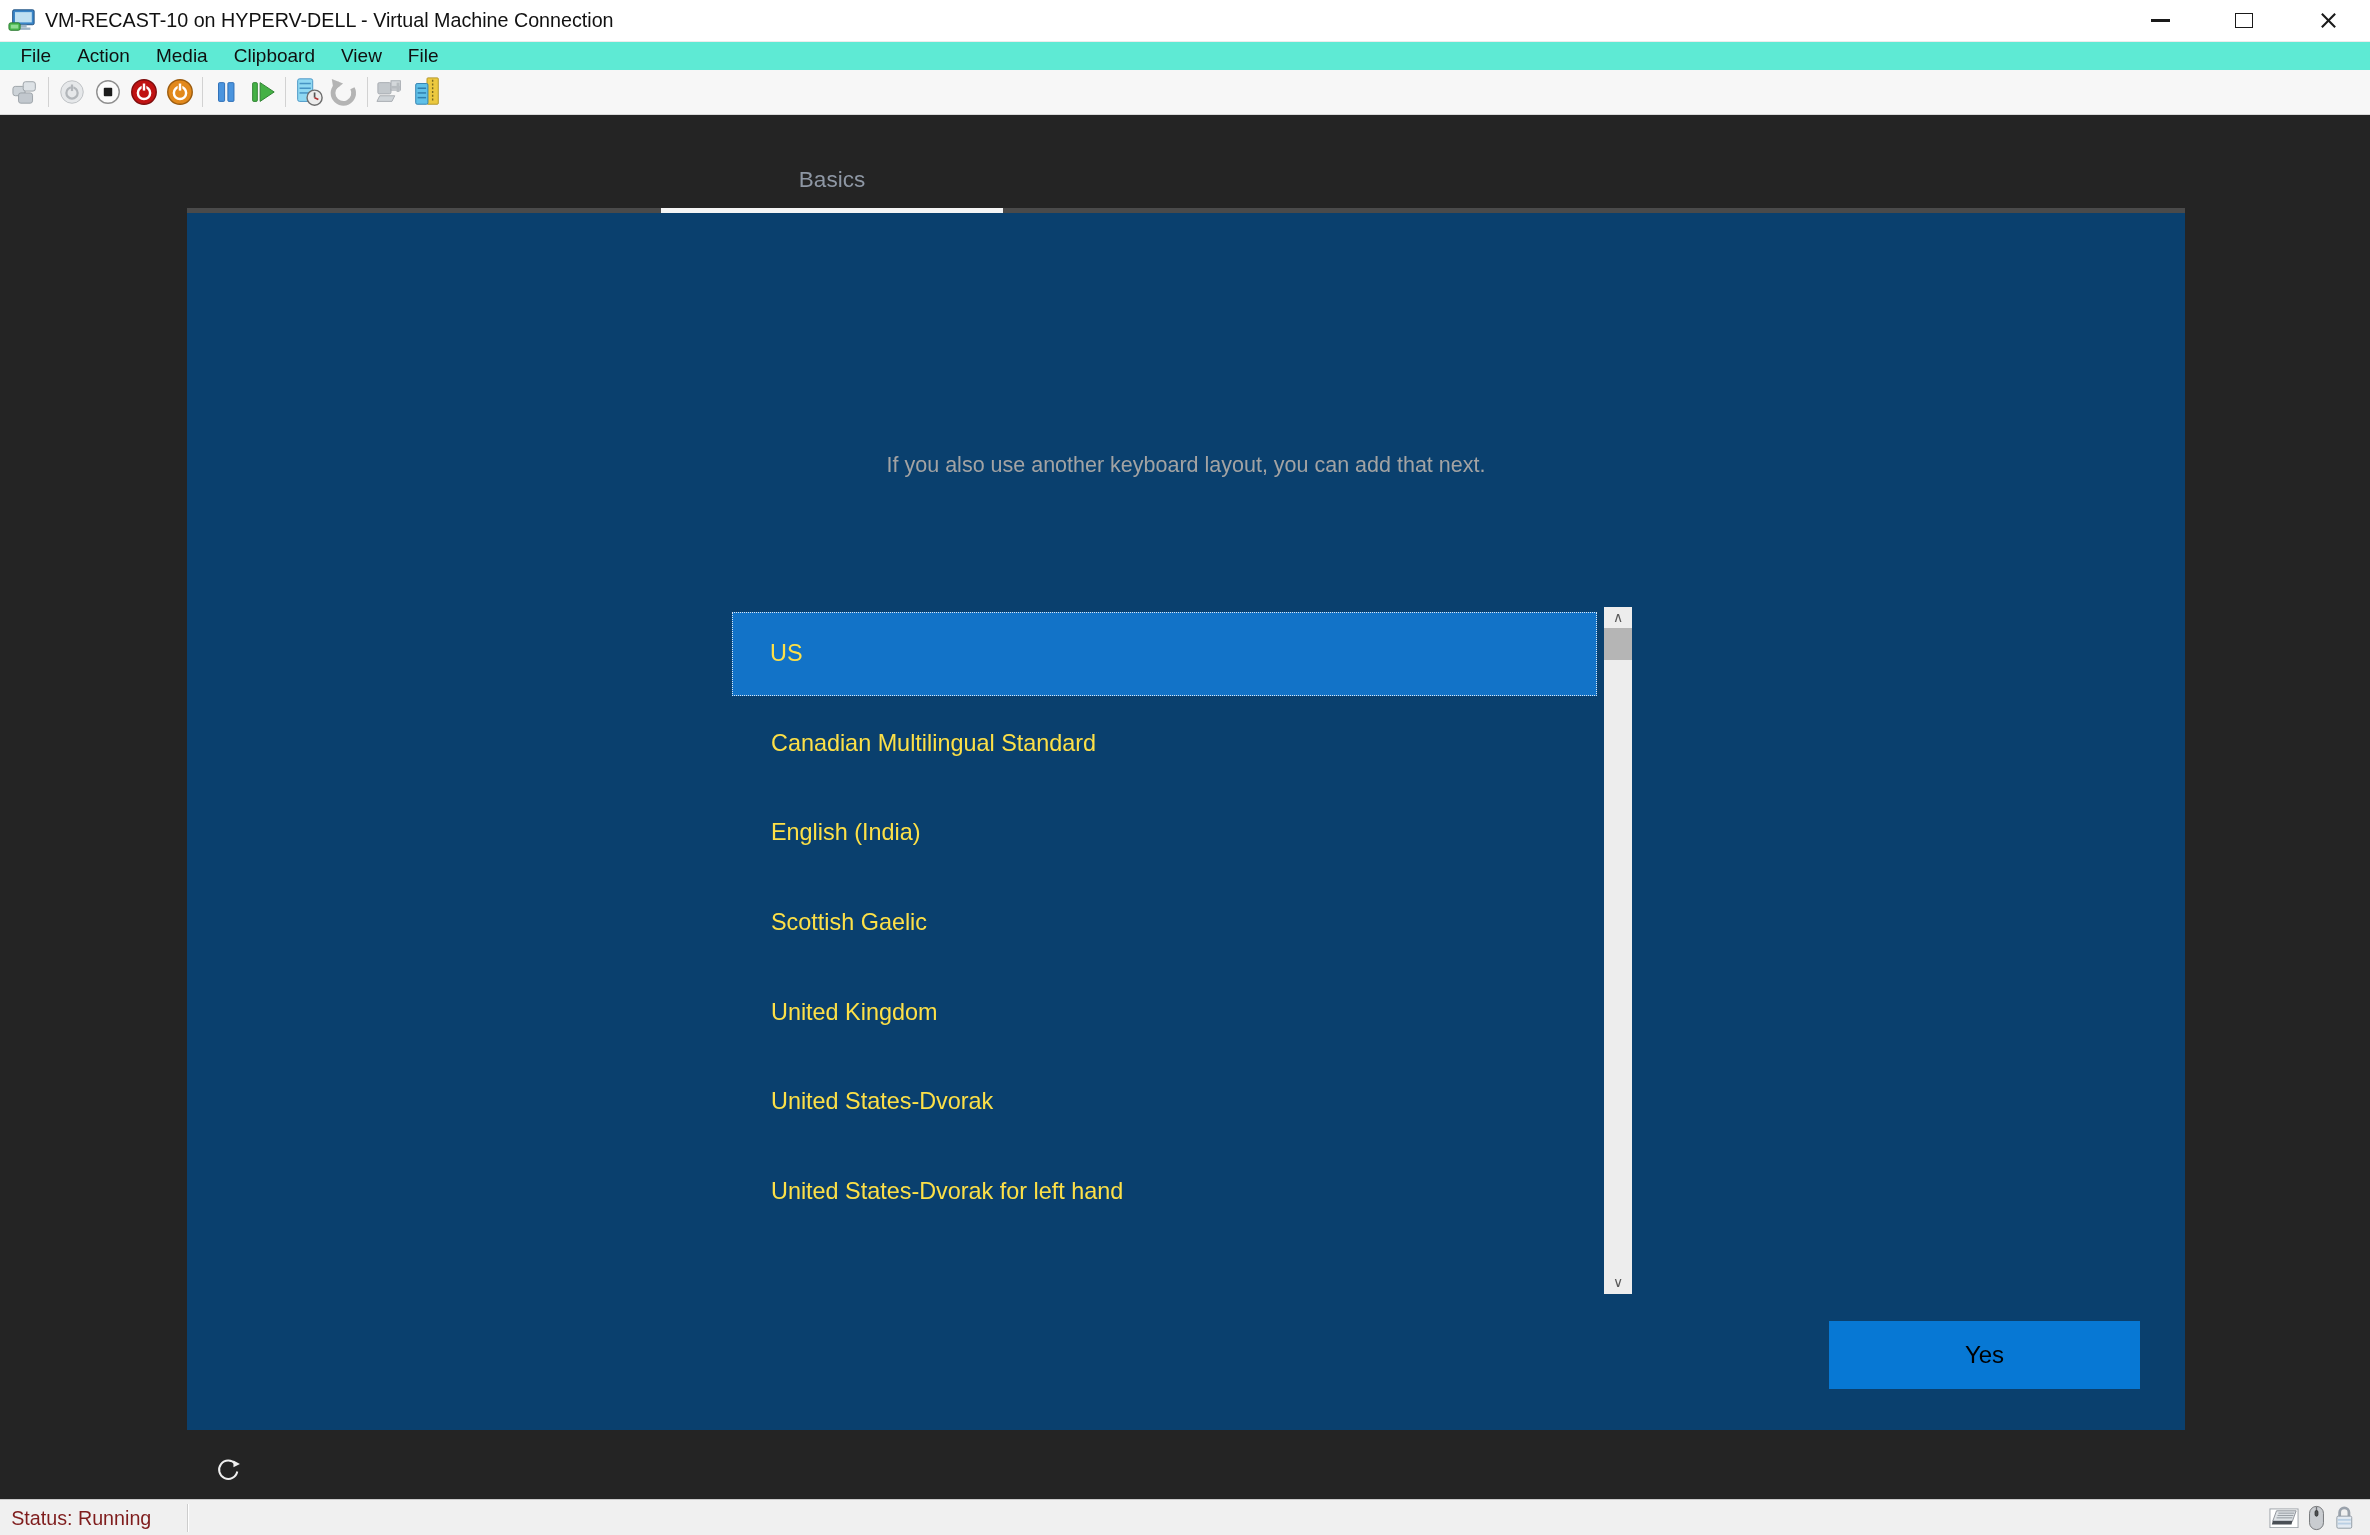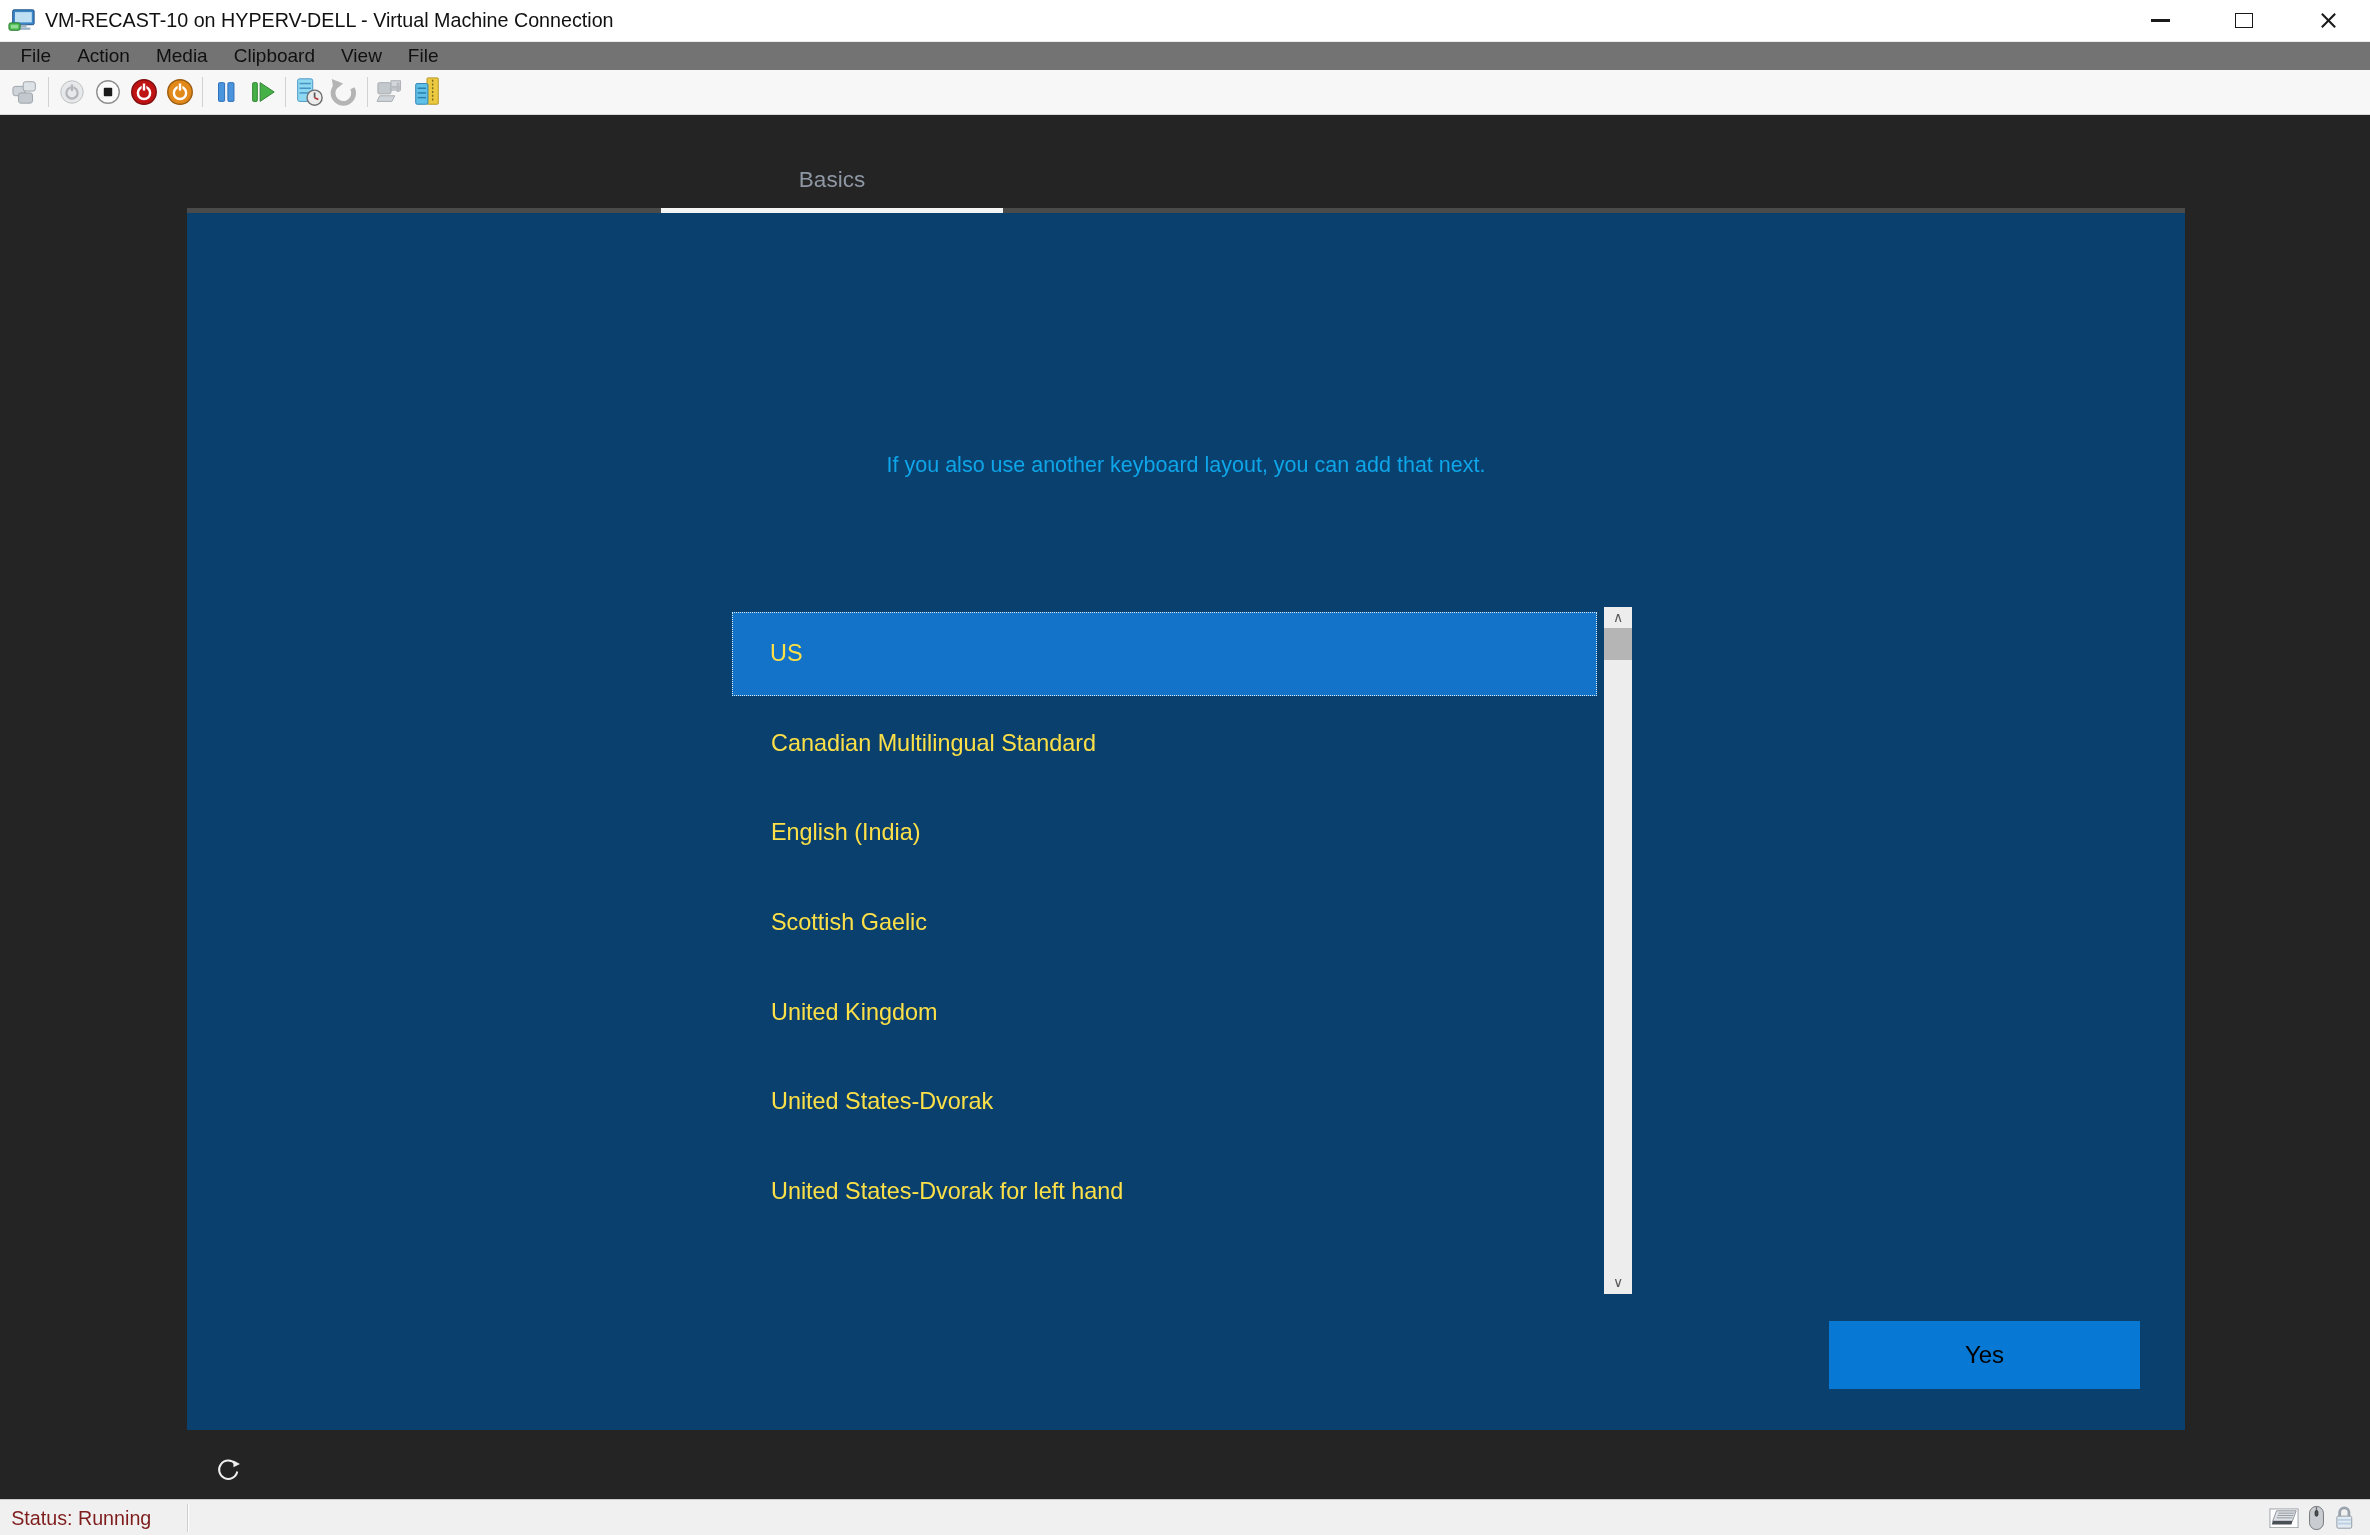--- a/index.html
+++ b/index.html
@@ -10,21 +10,21 @@
   
   #titlebar{position:absolute;top:0;left:0;width:2370px;height:42px;background:#ffffff;
             display:flex;align-items:center;border-bottom:0.9px solid #ececec;}
   #titlebar .app-icon{margin-left:7.5px;width:28px;height:28px;flex:0 0 auto;}
   #titlebar .title-text{margin-left:9.4px;font-size:19.7px;color:#111;white-space:nowrap;}
   .win-controls{margin-left:auto;display:flex;height:100%;}
   .win-btn{width:84px;height:100%;display:flex;align-items:center;justify-content:center;cursor:default;}
   .glyph-min{width:19px;height:2.8px;background:#1a1a1a;}
   .glyph-max{width:18px;height:15px;border:1.9px solid #1a1a1a;background:transparent;}
 
-  #menubar{position:absolute;top:42px;left:0;width:2370px;height:28px;background:#737373;
+  #menubar{position:absolute;top:42px;left:0;width:2370px;height:28px;background:#5eead4;
            display:flex;align-items:center;padding-left:7.5px;font-size:19px;color:#101010;}
   .menu-item{padding:1.9px 13px;line-height:24px;}
 
   #toolbar{position:absolute;top:70px;left:0;width:2370px;height:45px;background:#f7f7f7;
            border-bottom:0.9px solid #d9d9d9;display:flex;align-items:center;padding-left:7.5px;}
   .tbtn{width:36px;height:37px;display:flex;align-items:center;justify-content:center;flex:0 0 auto;}
   .tsep{width:0.9px;height:30px;background:#d2d2d2;margin:0 4.7px;flex:0 0 auto;}
 
   
   #vmscreen{position:absolute;top:115px;left:0;width:2370px;height:1384px;background:#242424;margin-top:19px;}
@@ -32,21 +32,21 @@
   #basics-tab{position:absolute;left:661px;top:19px;width:342px;height:54px;line-height:54px;
               text-align:center;font-size:22.5px;color:#8e97a4;}
   #tabline{position:absolute;left:187px;top:74px;width:1998px;height:4.7px;background:#4a4a4a;}
   #tabline-active{position:absolute;left:661px;top:74px;width:342px;height:4.7px;background:#f4f4f4;}
 
   #panel{position:absolute;left:187px;top:79px;width:1998px;height:1217px;background:#0a406e;}
 
   .oobe-title{position:absolute;top:129px;left:0;width:100%;text-align:center;
               font-size:58px;font-weight:300;letter-spacing:-0.9px;color:#ffffff;}
   .oobe-subtitle{position:absolute;top:240px;left:0;width:100%;text-align:center;
-                 font-size:21.5px;color:#0ea5e9;}
+                 font-size:21.5px;color:#a3a3a3;}
 
   #kb-viewport{position:absolute;left:545px;top:394px;width:865px;height:680px;
                overflow:hidden;padding-top:4.7px;}
   .kb-row{height:84px;margin-bottom:5.6px;display:flex;align-items:center;
           padding-left:39px;font-size:23.4px;color:#fde047;cursor:default;}
   .kb-row.selected{background:#1273c8;border:1.9px dotted #d9e7f6;padding-left:37px;}
 
   #kb-scrollbar{position:absolute;left:1417px;top:394px;width:28px;height:687px;background:#ededed;}
   .sb-arrow{position:absolute;left:0;width:28px;height:20.6px;text-align:center;
             font-size:14px;line-height:20.6px;color:#5a5a5a;cursor:default;}

